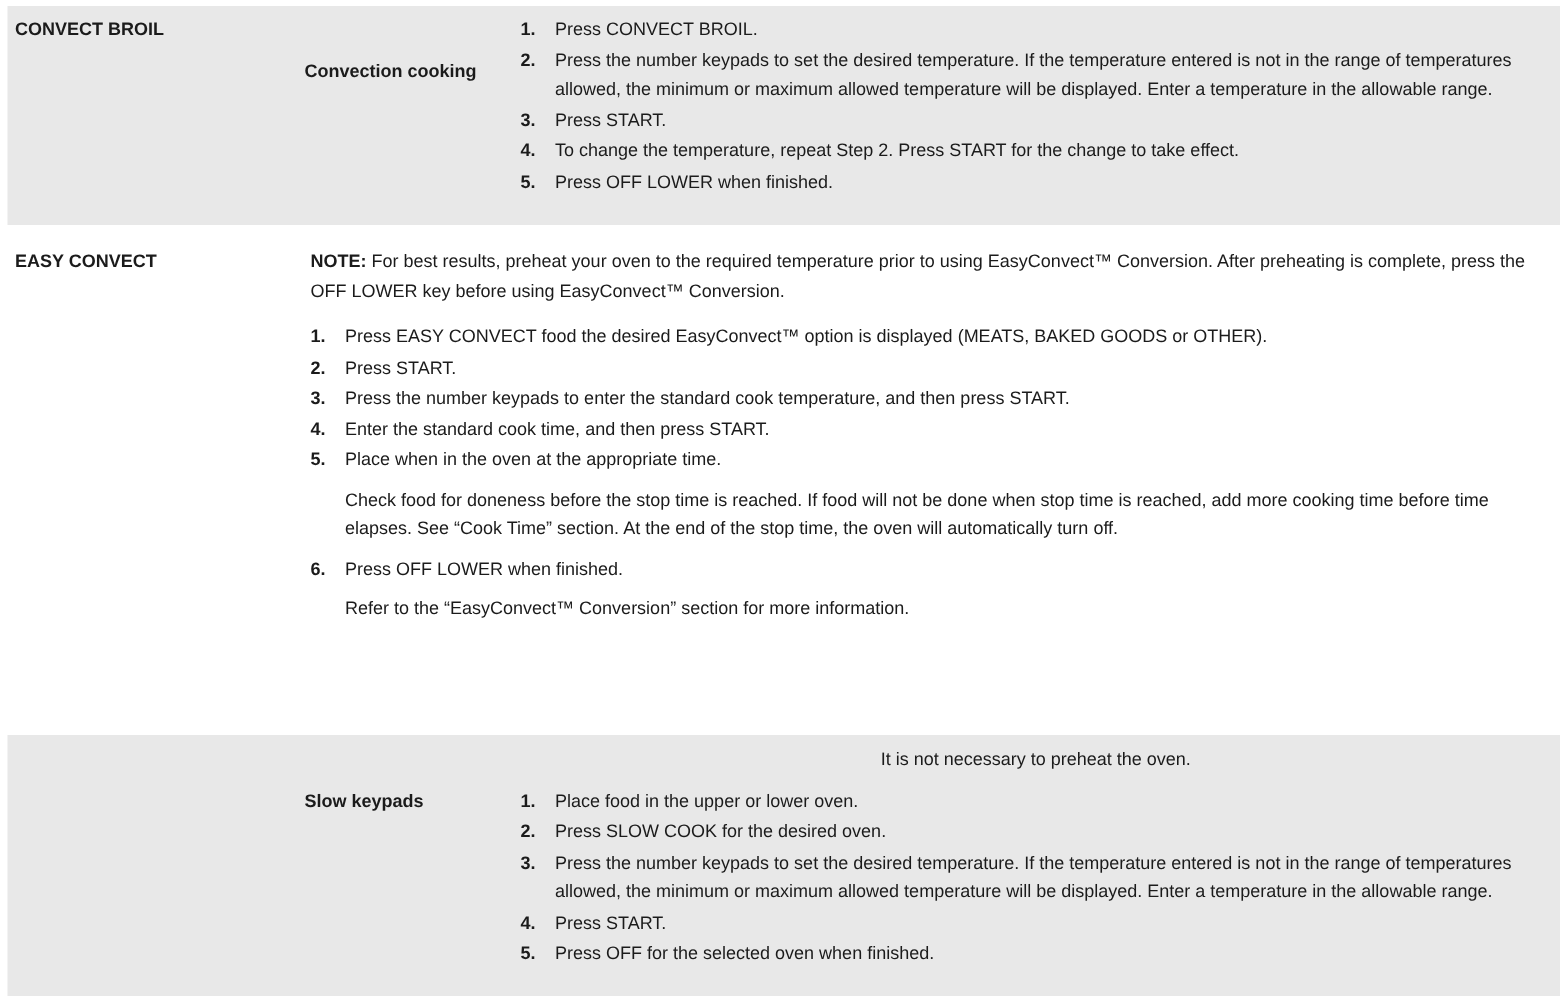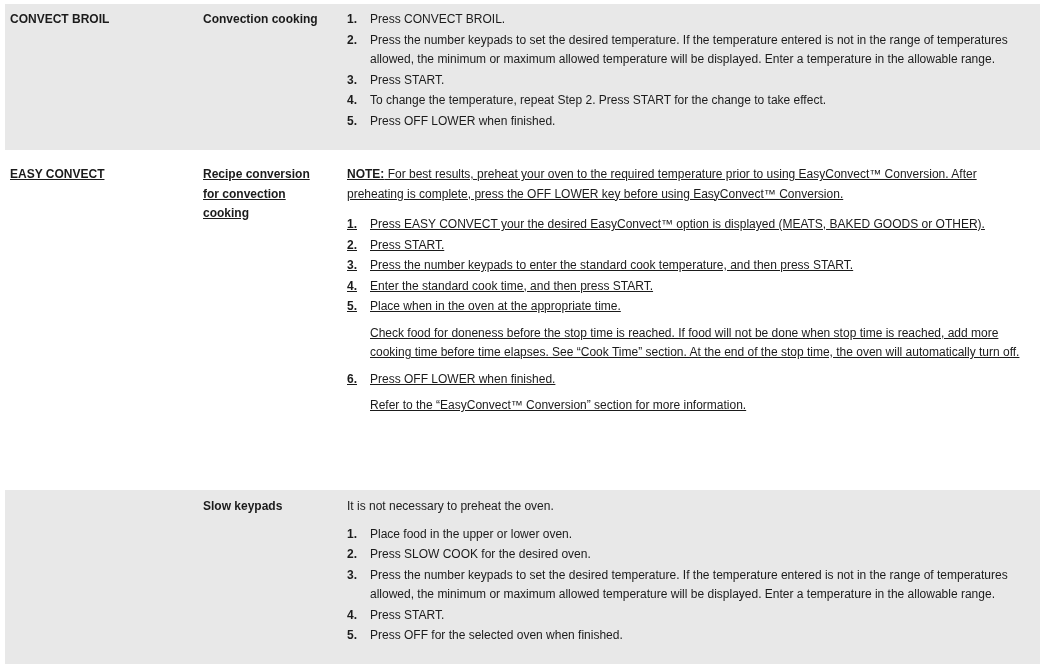--- a/index.html
+++ b/index.html
@@ -29,30 +29,31 @@
   .col { box-sizing:border-box; }
   .col-feature {
     width:198px; flex:0 0 198px;
     padding:6px 8px 0 5px;
     font-weight:bold;
   }
   .col-purpose {
     width:140px; flex:0 0 140px;
     padding:6px 22px 0 0;
     font-weight:bold;
+    margin-top:28px;
   }
   .col-steps {
     flex:1 1 auto;
     padding:6px 6px 0 4px;
   }
-  .row-2 .col { padding-top:15px;text-decoration:underline; }
+  .row-2 .col { padding-top:15px; }
   .row-3 .col { padding-top:7px; }
   .note { margin:0 0 11px 0; }
   .note-label { font-weight:bold;margin-top:48px; }
-  .intro { margin:0 0 8px 0; }
+  .intro { margin:0 0 8px 0;text-align:center; }
   .step { margin-bottom:1px; }
   .step-line { display:flex; }
   .step-num {
     flex:0 0 21px; width:21px;
     font-weight:bold;
   }
   .step-text { flex:1 1 auto; padding-left:2px; }
   .sub { margin:7px 0 7px 23px; }
 </style>
 </head>
@@ -98,29 +99,26 @@
           <span class="step-text">Press OFF LOWER when finished.</span>
         </div>
       </div>
     </div>
   </section>
 
   <section class="row row-2">
     <div class="col col-feature">
       <div>EASY CONVECT</div>
     </div>
-    <div class="col col-purpose">
-      <div>Recipe conversion for convection cooking</div>
-    </div>
     <div class="col col-steps">
       <p class="note"><span class="note-label">NOTE:</span><span> For best results, preheat your oven to the required temperature prior to using EasyConvect™ Conversion. After preheating is complete, press the OFF LOWER key before using EasyConvect™ Conversion.</span></p>
       <div class="step">
         <div class="step-line">
           <span class="step-num">1.</span>
-          <span class="step-text">Press EASY CONVECT your the desired EasyConvect™ option is displayed (MEATS, BAKED GOODS or OTHER).</span>
+          <span class="step-text">Press EASY CONVECT food the desired EasyConvect™ option is displayed (MEATS, BAKED GOODS or OTHER).</span>
         </div>
       </div>
       <div class="step">
         <div class="step-line">
           <span class="step-num">2.</span>
           <span class="step-text">Press START.</span>
         </div>
       </div>
       <div class="step">
         <div class="step-line">

